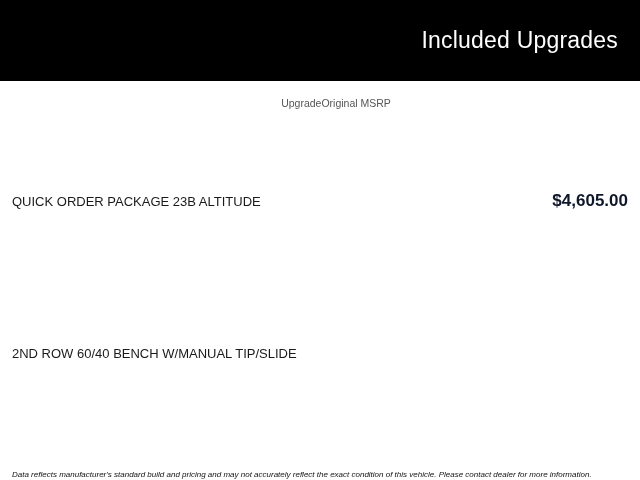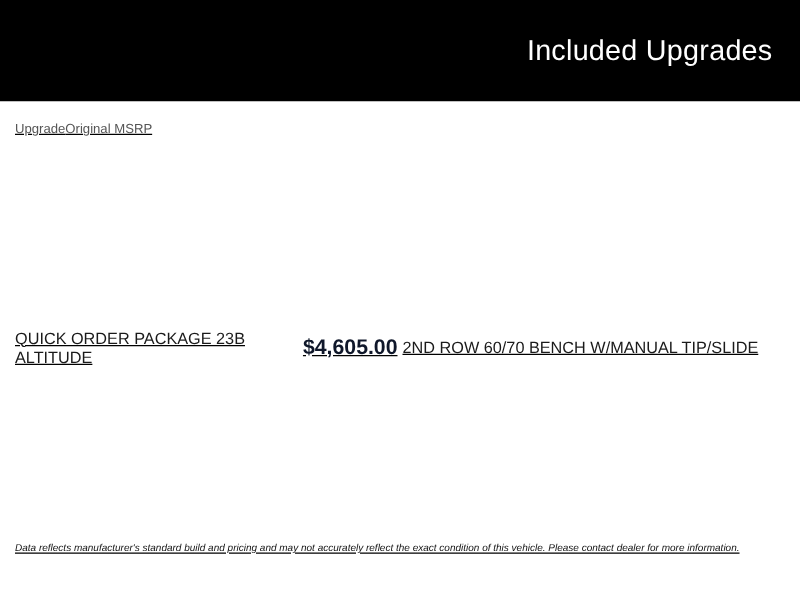--- a/index.html
+++ b/index.html
@@ -15,21 +15,20 @@
   }
   .page {
     position: relative;
     width: 640px;
     height: 480px;
     background: #ffffff;
     box-sizing: border-box;
     padding: 0 10px;
     display: flex;
     flex-direction: column;
-    text-decoration: underline;
   }
   
   .header-band {
     position: relative;
     left: -10px;
     width: 640px;
     height: 81px;
     background: #000000;
     display: flex;
     align-items: center;
@@ -43,32 +42,33 @@
     font-size: 23px;
     font-weight: 400;
     letter-spacing: 0.2px;
     line-height: 1;
   }
   .col-head {
     flex: 0 0 auto;
     height: 44px;
     display: flex;
     align-items: center;
-    justify-content: flex-start;
+    justify-content: center;
     padding: 0 2px 0 2px;
+    margin-left: 32px;
   }
   .col-head span {
     font-size: 10.5px;
     color: #555555;
     font-weight: 400;
   }
   .rows {
     flex: 1 1 auto;
     display: flex;
-    flex-direction: row;
+    flex-direction: column;
   }
   .row {
     flex: 1 1 0;
     display: flex;
     align-items: center;
     justify-content: space-between;
     padding: 0 2px;
     box-sizing: border-box;
   }
   .row .name {
@@ -80,21 +80,21 @@
     font-size: 17px;
     color: #0f172a;
     font-weight: bold;
     text-align: right;
     white-space: nowrap;
   }
   .disclaimer {
     flex: 0 0 auto;
     height: 46px;
     display: flex;
-    align-items: flex-start;
+    align-items: flex-end;
     padding: 4px 2px 0 2px;
   }
   .disclaimer span {
     font-size: 8px;
     font-style: italic;
     color: #111111;
     line-height: 1.2;
   }
 </style>
 </head>
@@ -112,21 +112,21 @@
   </div>
 
   <div class="rows">
 
     <div class="row">
       <div class="name">QUICK ORDER PACKAGE 23B ALTITUDE</div>
       <div class="price">$4,605.00</div>
     </div>
 
     <div class="row">
-      <div class="name">2ND ROW 60/70 BENCH W/MANUAL TIP/SLIDE</div>
+      <div class="name">2ND ROW 60/40 BENCH W/MANUAL TIP/SLIDE</div>
     </div>
 
 
   </div>
 
   <div class="disclaimer">
     <span>Data reflects manufacturer's standard build and pricing and may not accurately reflect the exact condition of this vehicle. Please contact dealer for more information.</span>
   </div>
 
 </div>

